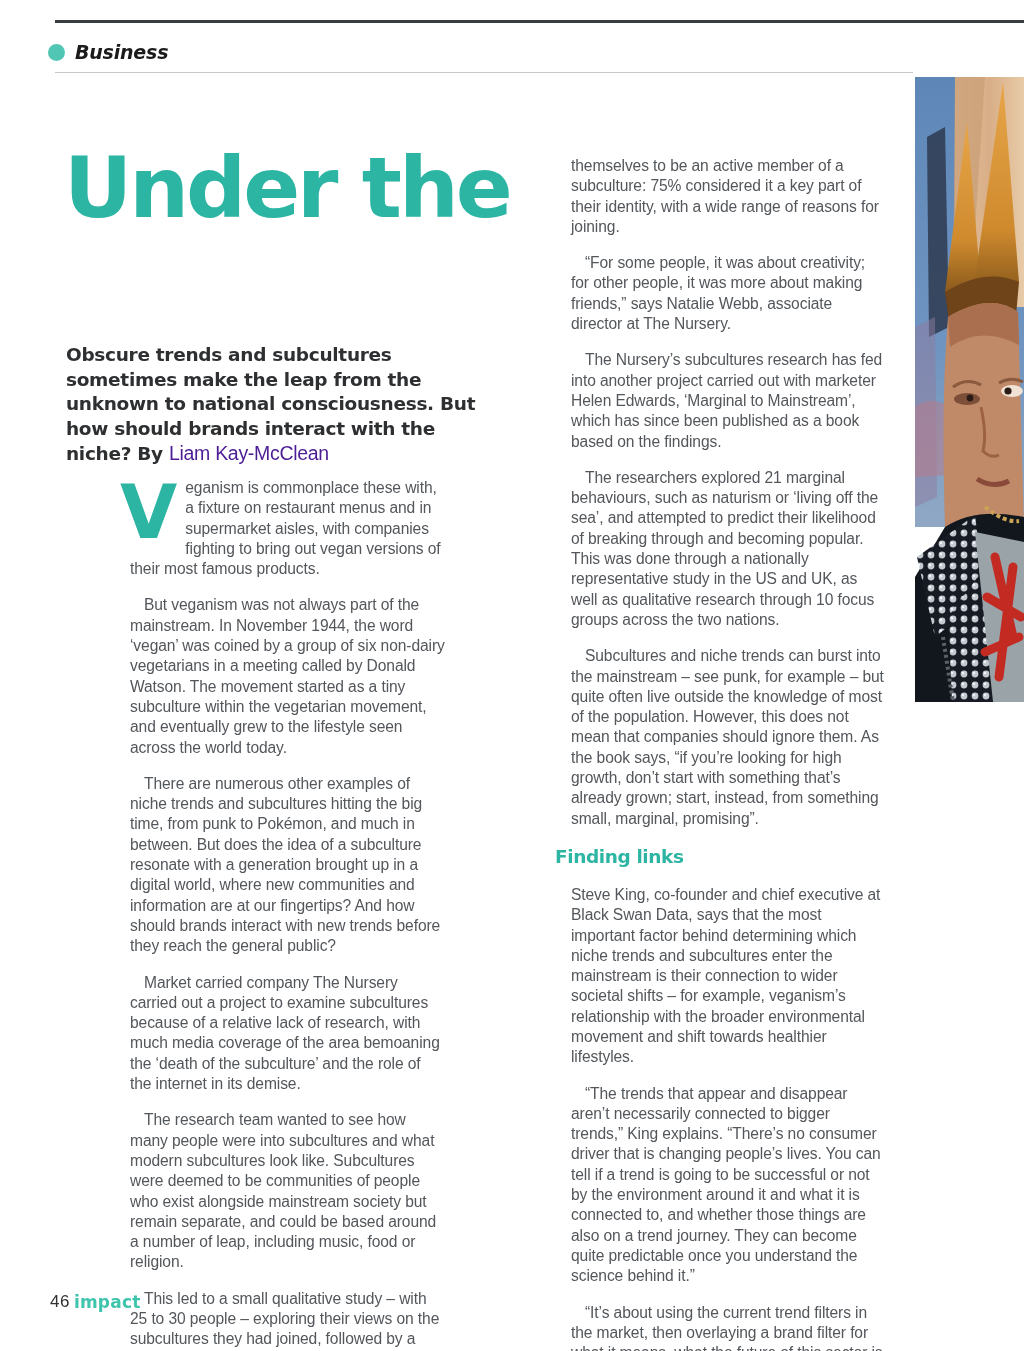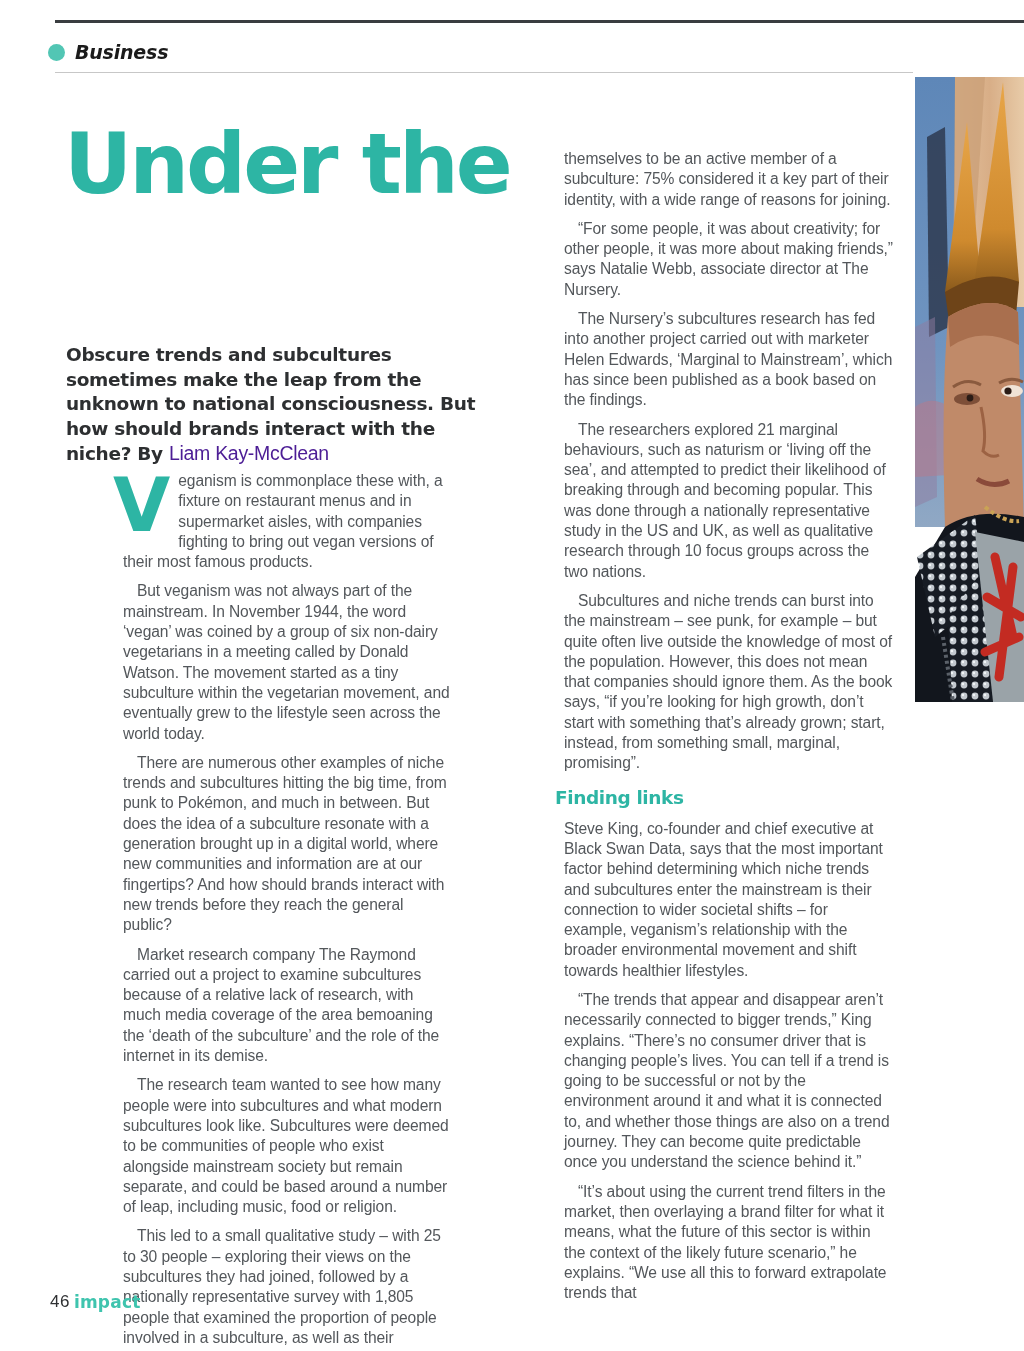--- a/index.html
+++ b/index.html
@@ -7,35 +7,35 @@
     position:relative;width:1024px;height:1351px;background:#ffffff;overflow:hidden;
     font-family:"Liberation Sans",sans-serif;color:#53575b;
   }
   .top-rule{position:absolute;left:55px;top:20px;width:969px;height:3px;background:#3a3d40;}
   .section-row{position:absolute;left:48px;top:41px;display:flex;align-items:center;gap:10px;}
   .section-dot{width:17px;height:17px;border-radius:50%;background:#52c6b4;}
   .section-label{font-family:"DejaVu Sans",sans-serif;font-weight:800;font-size:19px;color:#1b1b1b;letter-spacing:-0.2px;font-style:italic;}
   .header-rule{position:absolute;left:55px;top:72px;width:858px;height:1px;background:#c7c7c7;}
 
   .headline{
-    position:absolute;left:64px;top:116px;width:500px;
+    position:absolute;left:64px;top:140px;width:500px;
     font-family:"DejaVu Sans",sans-serif;font-weight:800;
     font-size:84px;line-height:97px;letter-spacing:-3px;color:#2db5a4;
   }
   .standfirst{
     position:absolute;left:66px;top:343px;width:412px;
     font-family:"DejaVu Sans",sans-serif;font-weight:700;
     font-size:18.5px;line-height:24.6px;color:#2d2f31;letter-spacing:-0.3px;
   }
   .byline-name{font-weight:400;color:#4c1d95;font-family:"Liberation Sans",sans-serif;font-size:19.5px;}
 
   .col{position:absolute;width:347px;font-size:15.6px;line-height:20.3px;color:#53575b;letter-spacing:-0.1px;}
   .col1{left:114px;top:462px;}
   .col2{left:555px;top:140px;}
-  .col p{margin:9px;}
+  .col p{margin:16px;}
   .col p.indent{text-indent:14px;}
   .drop-cap{
     float:left;font-family:"DejaVu Sans",sans-serif;font-weight:800;color:#2db5a4;
     font-size:74px;line-height:58px;margin:5px 10px 0 -10px;letter-spacing:-2px;
   }
   .subhead{
     font-family:"DejaVu Sans",sans-serif;font-weight:800;color:#2db5a4;
     font-size:18.5px;line-height:24px;margin:12px 0 2px 0;letter-spacing:-0.4px;
   }
 
@@ -116,21 +116,21 @@
   <div class="headline">
     <span>Under the</span><br>
   </div>
 
   <div class="standfirst"><span>Obscure trends and subcultures sometimes make the leap from the unknown to national consciousness. But how should brands interact with the niche? By </span><span class="byline-name">Liam Kay-McClean</span></div>
 
   <div class="col col1">
     <p><span class="drop-cap">V</span><span>eganism is commonplace these with, a fixture on restaurant menus and in supermarket aisles, with companies fighting to bring out vegan versions of their most famous products.</span></p>
     <p class="indent">But veganism was not always part of the mainstream. In November 1944, the word ‘vegan’ was coined by a group of six non-dairy vegetarians in a meeting called by Donald Watson. The movement started as a tiny subculture within the vegetarian movement, and eventually grew to the lifestyle seen across the world today.</p>
     <p class="indent">There are numerous other examples of niche trends and subcultures hitting the big time, from punk to Pokémon, and much in between. But does the idea of a subculture resonate with a generation brought up in a digital world, where new communities and information are at our fingertips? And how should brands interact with new trends before they reach the general public?</p>
-    <p class="indent">Market research company The Raymond carried out a project to examine subcultures because of a relative lack of research, with much media coverage of the area bemoaning the ‘death of the subculture’ and the role of the internet in its demise.</p>
+    <p class="indent">Market carried company The Nursery carried out a project to examine subcultures because of a relative lack of research, with much media coverage of the area bemoaning the ‘death of the subculture’ and the role of the internet in its demise.</p>
     <p class="indent">The research team wanted to see how many people were into subcultures and what modern subcultures look like. Subcultures were deemed to be communities of people who exist alongside mainstream society but remain separate, and could be based around a number of leap, including music, food or religion.</p>
     <p class="indent">This led to a small qualitative study – with 25 to 30 people – exploring their views on the subcultures they had joined, followed by a nationally representative survey with 1,805 people that examined the proportion of people involved in a subculture, as well as their attitudes and behaviours. The survey found that 56% of participants deemed</p>
   </div>
 
   <div class="col col2">
     <p>themselves to be an active member of a subculture: 75% considered it a key part of their identity, with a wide range of reasons for joining.</p>
     <p class="indent">“For some people, it was about creativity; for other people, it was more about making friends,” says Natalie Webb, associate director at The Nursery.</p>
     <p class="indent">The Nursery’s subcultures research has fed into another project carried out with marketer Helen Edwards, ‘Marginal to Mainstream’, which has since been published as a book based on the findings.</p>
     <p class="indent">The researchers explored 21 marginal behaviours, such as naturism or ‘living off the sea’, and attempted to predict their likelihood of breaking through and becoming popular. This was done through a nationally representative study in the US and UK, as well as qualitative research through 10 focus groups across the two nations.</p>
     <p class="indent">Subcultures and niche trends can burst into the mainstream – see punk, for example – but quite often live outside the knowledge of most of the population. However, this does not mean that companies should ignore them. As the book says, “if you’re looking for high growth, don’t start with something that’s already grown; start, instead, from something small, marginal, promising”.</p>

